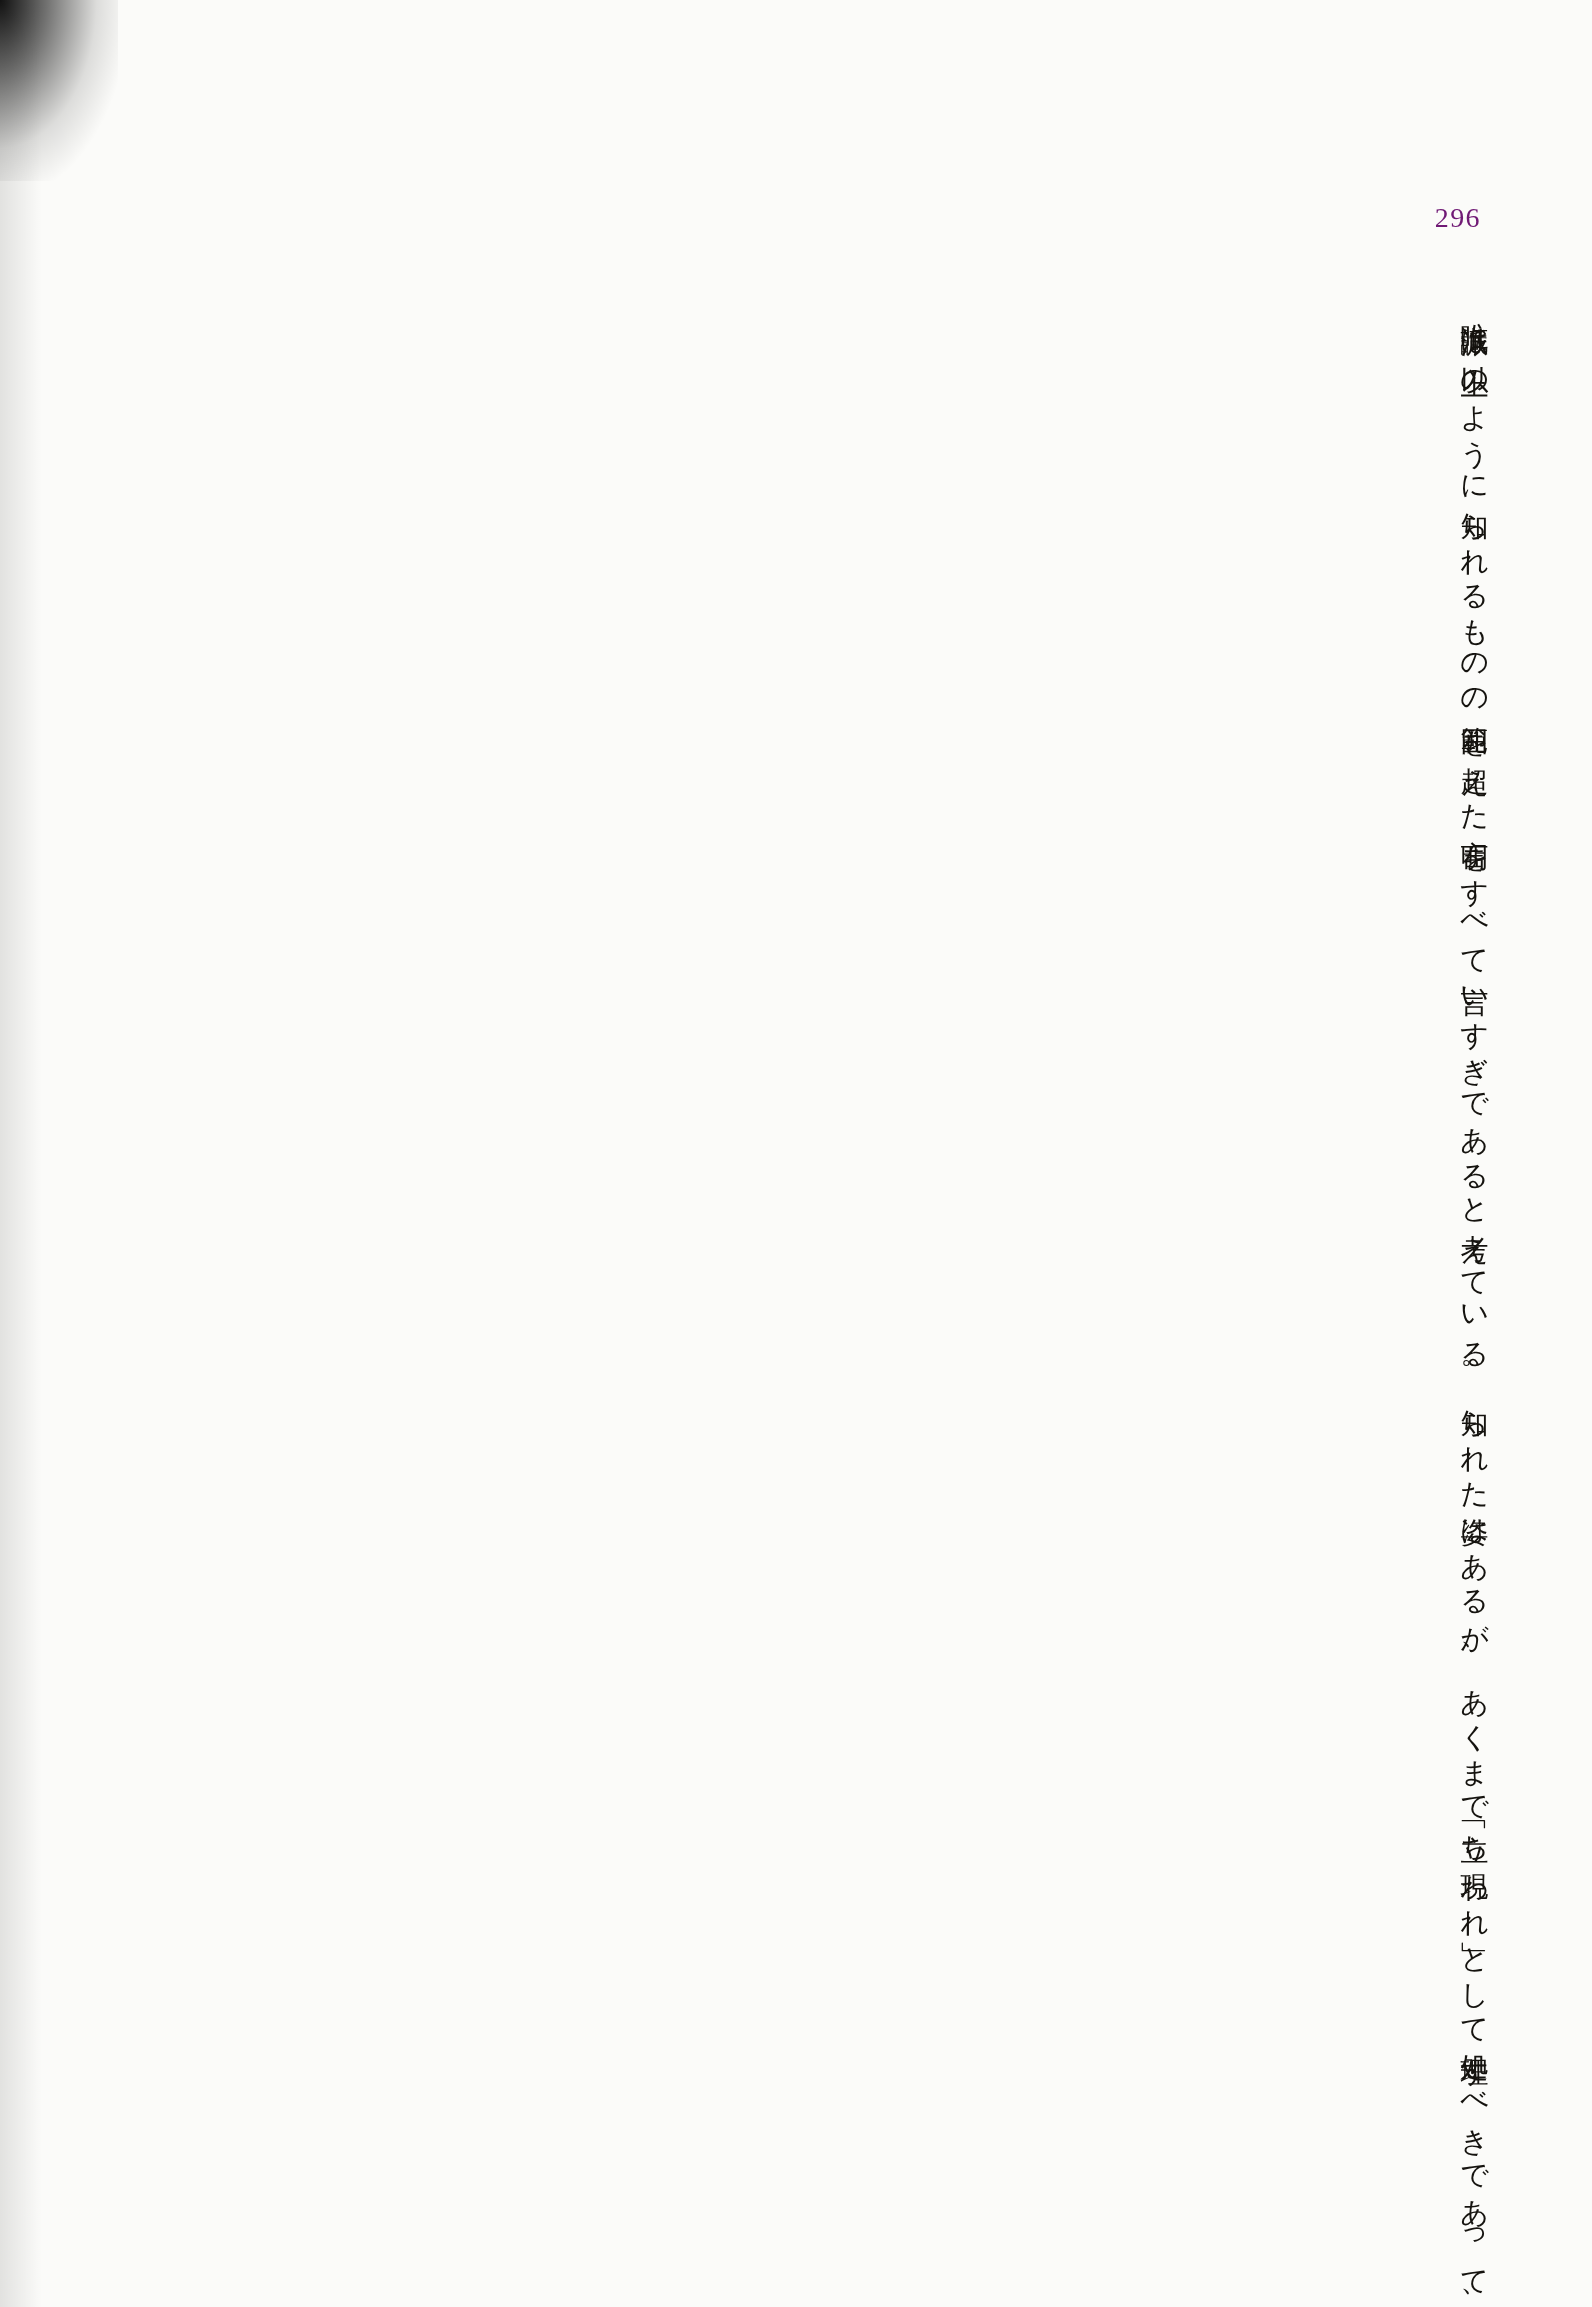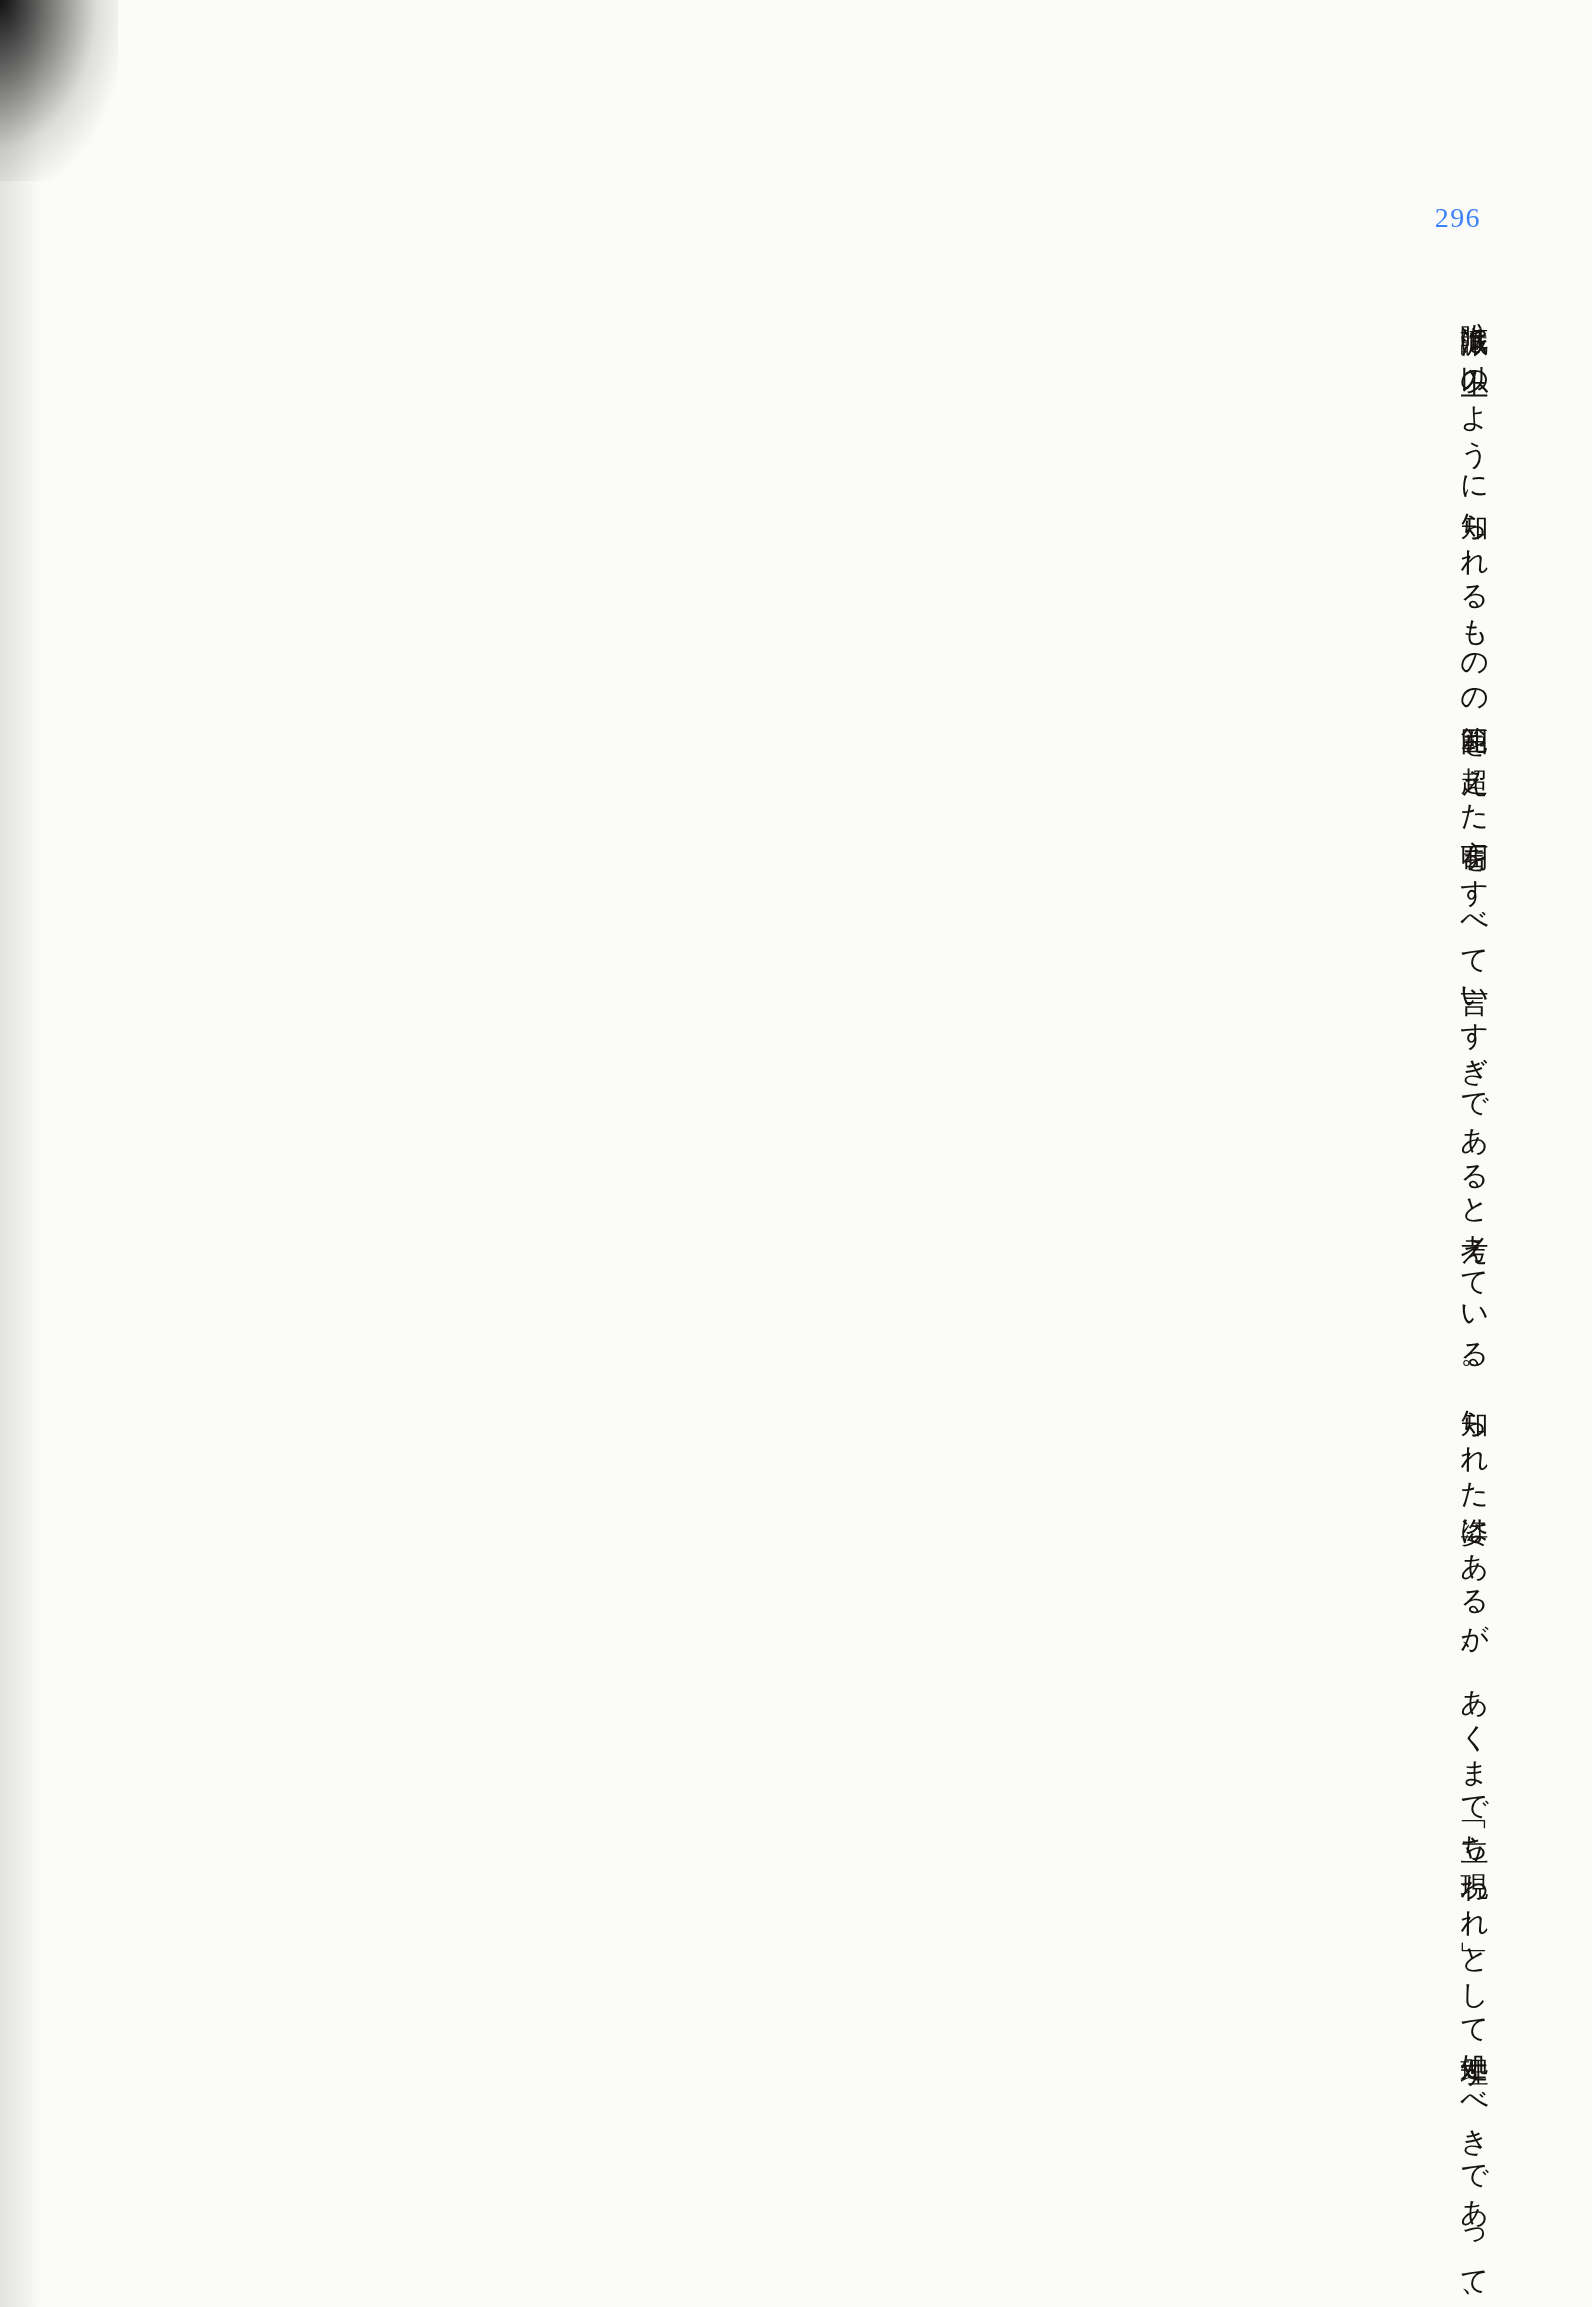--- a/index.html
+++ b/index.html
@@ -35,21 +35,21 @@
     height: 2307px;
     background: linear-gradient(to right, rgba(0,0,0,0.10), rgba(0,0,0,0));
     pointer-events: none;
   }
   #page-number {
     position: absolute;
     top: 202px;
     right: 112px;
     font-size: 28px;
     letter-spacing: 1.4px;
-    color: #3b82f6;
+    color: #701a75;
     font-family: "Liberation Serif", serif;
   }
   
   #text-block {
     position: absolute;
     top: 300px;
     right: 105px;
     height: 1812px;
     width: 1366px;
     display: flex;

